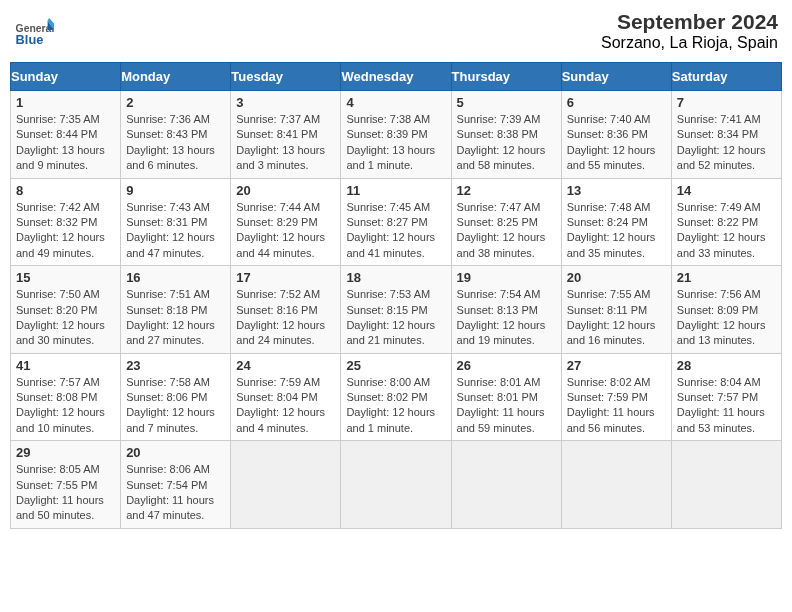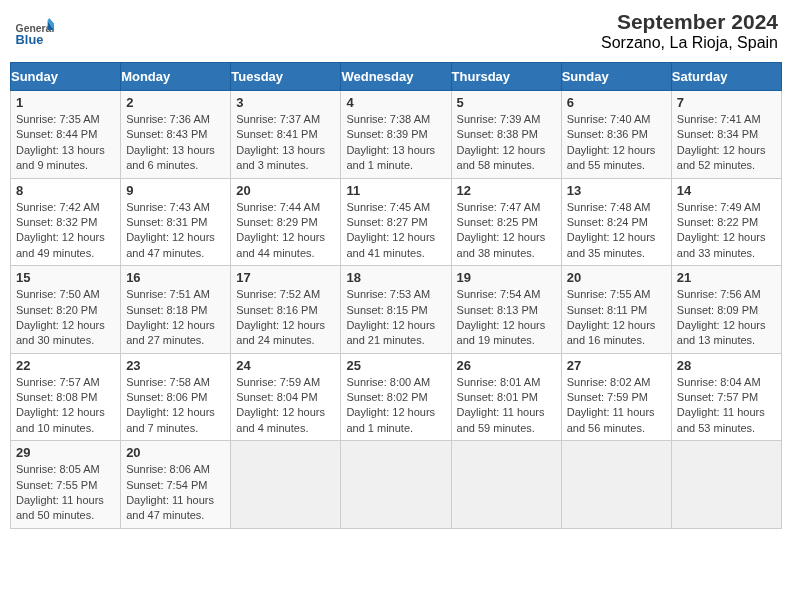--- a/index.html
+++ b/index.html
@@ -203,21 +203,21 @@
           <span class="day-num">20</span>
           <div class="day-info">Sunrise: 7:55 AM<br>Sunset: 8:11 PM<br>Daylight: 12 hours and 16 minutes.</div>
         </td>
         <td>
           <span class="day-num">21</span>
           <div class="day-info">Sunrise: 7:56 AM<br>Sunset: 8:09 PM<br>Daylight: 12 hours and 13 minutes.</div>
         </td>
       </tr>
       <tr class="row-alt">
         <td>
-          <span class="day-num">22</span>
+          <span class="day-num">41</span>
           <div class="day-info">Sunrise: 7:57 AM<br>Sunset: 8:08 PM<br>Daylight: 12 hours and 10 minutes.</div>
         </td>
         <td>
           <span class="day-num">23</span>
           <div class="day-info">Sunrise: 7:58 AM<br>Sunset: 8:06 PM<br>Daylight: 12 hours and 7 minutes.</div>
         </td>
         <td>
           <span class="day-num">24</span>
           <div class="day-info">Sunrise: 7:59 AM<br>Sunset: 8:04 PM<br>Daylight: 12 hours and 4 minutes.</div>
         </td>

